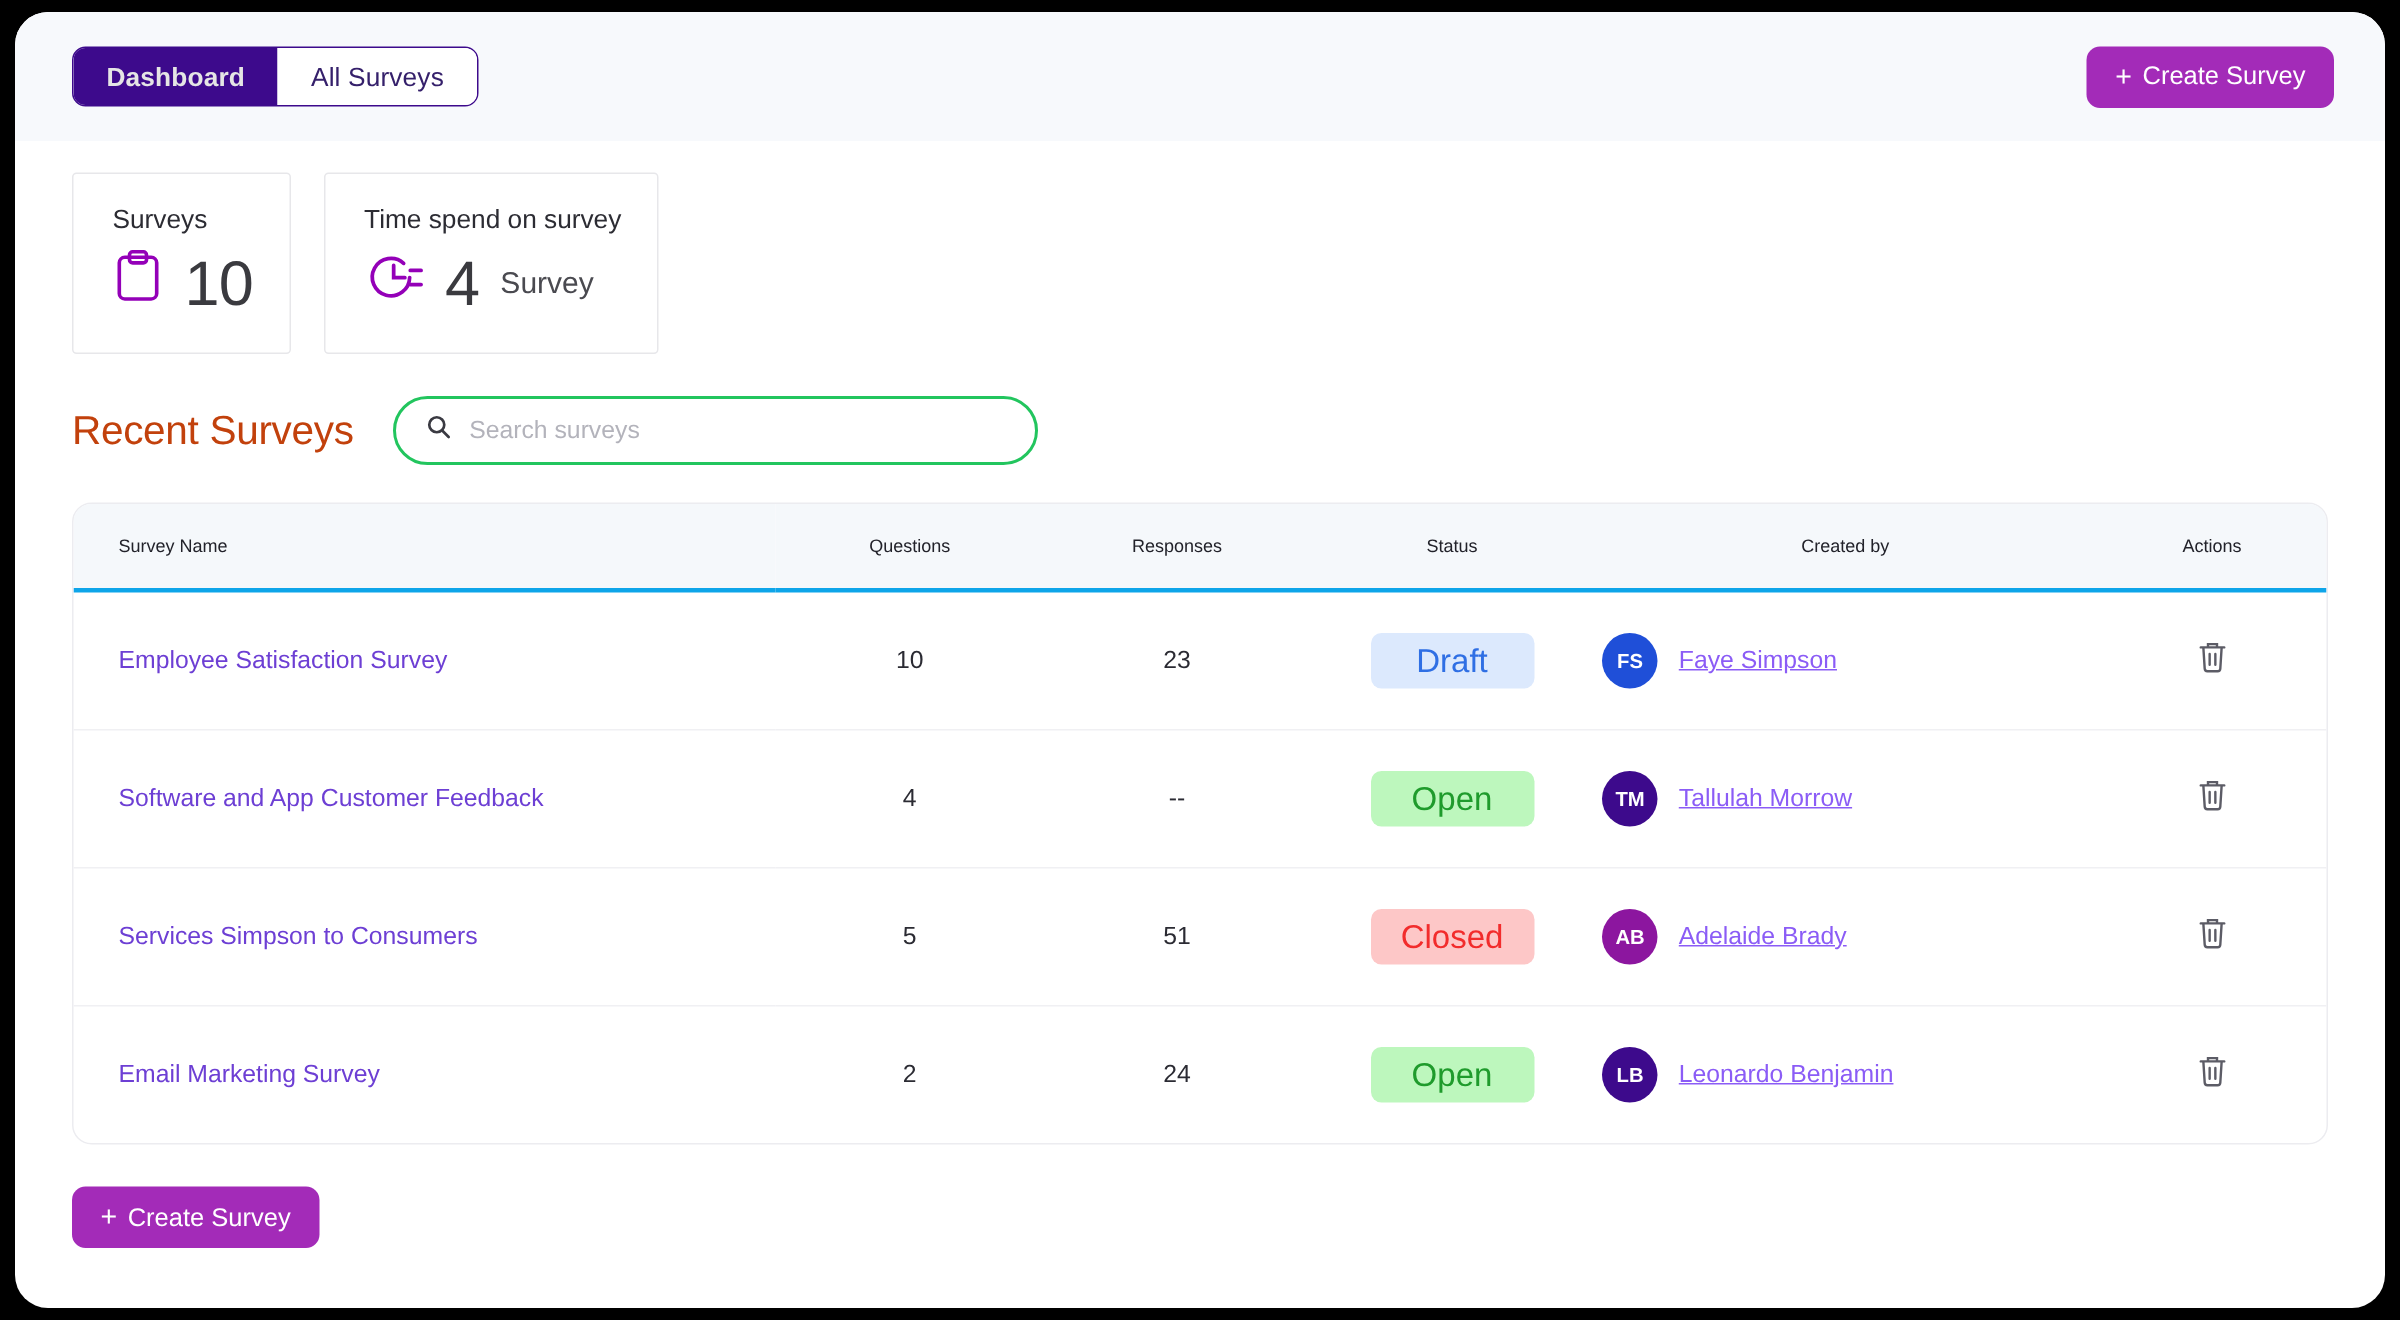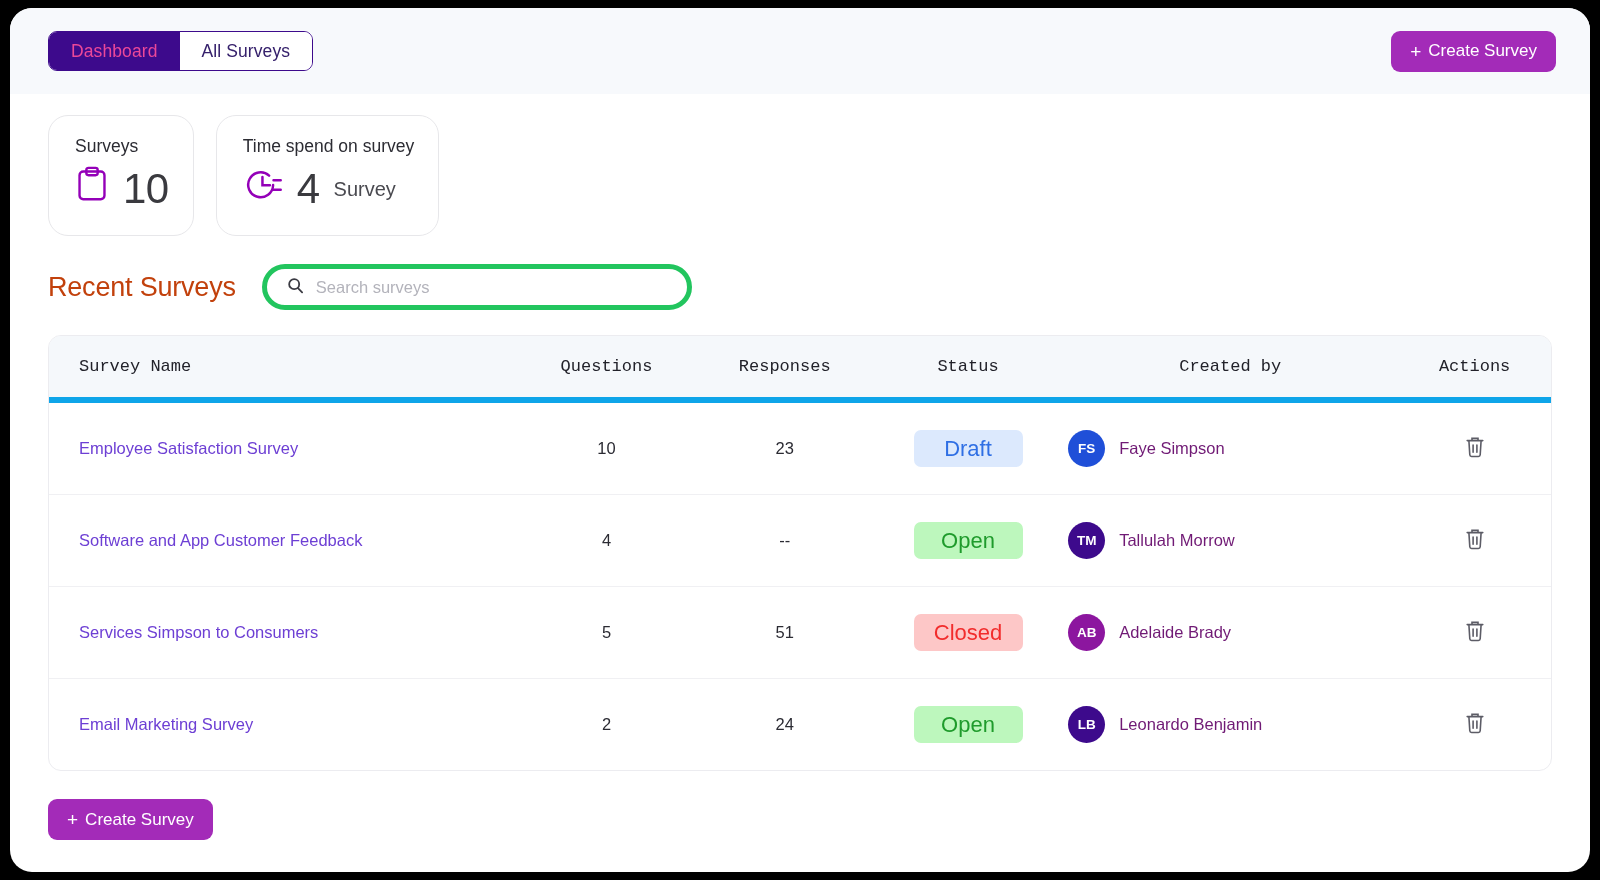--- a/index.html
+++ b/index.html
@@ -35,21 +35,21 @@
     background: #ffffff;
   }
   .tab {
     display: flex; align-items: center; justify-content: center;
     font-size: 17.5px;
     letter-spacing: .1px;
     cursor: pointer;
     padding: 0 22px;
     height: 100%;
   }
-  .tab.active { background: #3d0a8c; color: #ec4899; font-weight: 400; }
+  .tab.active { background: #3d0a8c; color: #e5e5e5; font-weight: 700; }
   .tab.inactive { background: #ffffff; color: #35206b; font-weight: 400; }
   .btn-create {
     display: flex; align-items: center; gap: 7px;
     background: #a32bb8;
     color: #fff;
     border: none;
     border-radius: 9px;
     height: 41px;
     padding: 0 19px;
     font-size: 17px;
@@ -59,21 +59,21 @@
   }
   .btn-create .plus { font-size: 19px; line-height: 1; }
   
   .stats {
     display: flex;
     gap: 22px;
     padding: 21px 0 0 38px;
   }
   .card {
     border: 1px solid #e7e7ea;
-    border-radius: 20px;
+    border-radius: 3px;
     background: #fff;
     padding: 20px 24px 22px 26px;
     min-height: 120px;
     display: flex;
     flex-direction: column;
     justify-content: center;
   }
   .card-label {
     font-size: 17.5px;
     color: #2c2c33;
@@ -96,21 +96,21 @@
   .ico { flex: 0 0 auto; display: block; }
   
   .recent-row {
     display: flex; align-items: center; gap: 26px;
     padding: 28px 0 0 38px;
   }
   .recent-title { font-size: 27px; color: #c2410c; letter-spacing: -.2px; }
   .search-wrap {
     display: flex; align-items: center; gap: 12px;
     width: 430px; height: 46px;
-    border: 5px solid #22c55e;
+    border: 2px solid #22c55e;
     border-radius: 24px;
     padding: 0 20px;
     background: #fff;
   }
   .search-input {
     border: none; outline: none; flex: 1;
     font-size: 16.5px; color: #333;
     font-family: "Liberation Sans", sans-serif;
     background: transparent;
   }
@@ -119,27 +119,26 @@
   .table-card {
     margin: 25px 38px 0 38px;
     border: 1px solid #ececf0;
     border-radius: 13px;
     overflow: hidden;
     background: #fff;
   }
   table { width: 100%; border-collapse: collapse; }
   thead th {
     background: #f5f8fb;
-    font-size: 17px;
+    font-size: 12px;
     font-weight: 400;
     color: #22222a;
     padding: 21px 0;
     text-align: center;
-    border-bottom: 6px solid #0ea5e9;
-    font-family: Liberation Mono, monospace;
+    border-bottom: 3px solid #0ea5e9;
   }
   thead th.left { text-align: left; padding-left: 30px; }
   tbody td {
     padding: 27px 0;
     font-size: 16.5px;
     color: #2b2b33;
     text-align: center;
     border-bottom: 1px solid #f0f0f3;
     vertical-align: middle;
   }
@@ -157,21 +156,21 @@
   .badge.draft  { background: #dce9fd; color: #2f6fe4; }
   .badge.open   { background: #bdf7bd; color: #1f9b2c; }
   .badge.closed { background: #fdc7c7; color: #f22c2c; }
   .creator { display: flex; align-items: center; gap: 14px; padding-left: 6px; }
   .avatar {
     width: 37px; height: 37px; border-radius: 50%;
     color: #fff; font-size: 13.5px; font-weight: 700;
     display: flex; align-items: center; justify-content: center;
     flex: 0 0 auto;
   }
-  .creator-name { font-size: 16.5px; color: #701a75; white-space: nowrap; }
+  .creator-name { font-size: 16.5px; color: #8b5cf6; white-space: nowrap; text-decoration: underline; }
   .trash { cursor: pointer; display: inline-block; }
   
   .col-name { width: 460px; }
   .col-q { width: 175px; }
   .col-r { width: 175px; }
   .col-s { width: 185px; }
   .col-c { width: 330px; }
   .col-a { width: 150px; }
   
   .bottom { padding: 28px 0 0 38px; }

